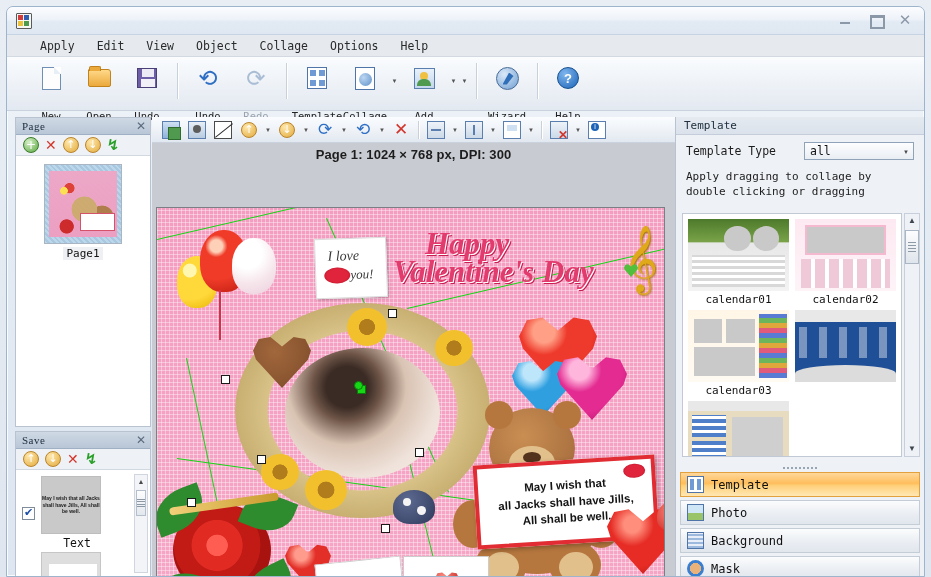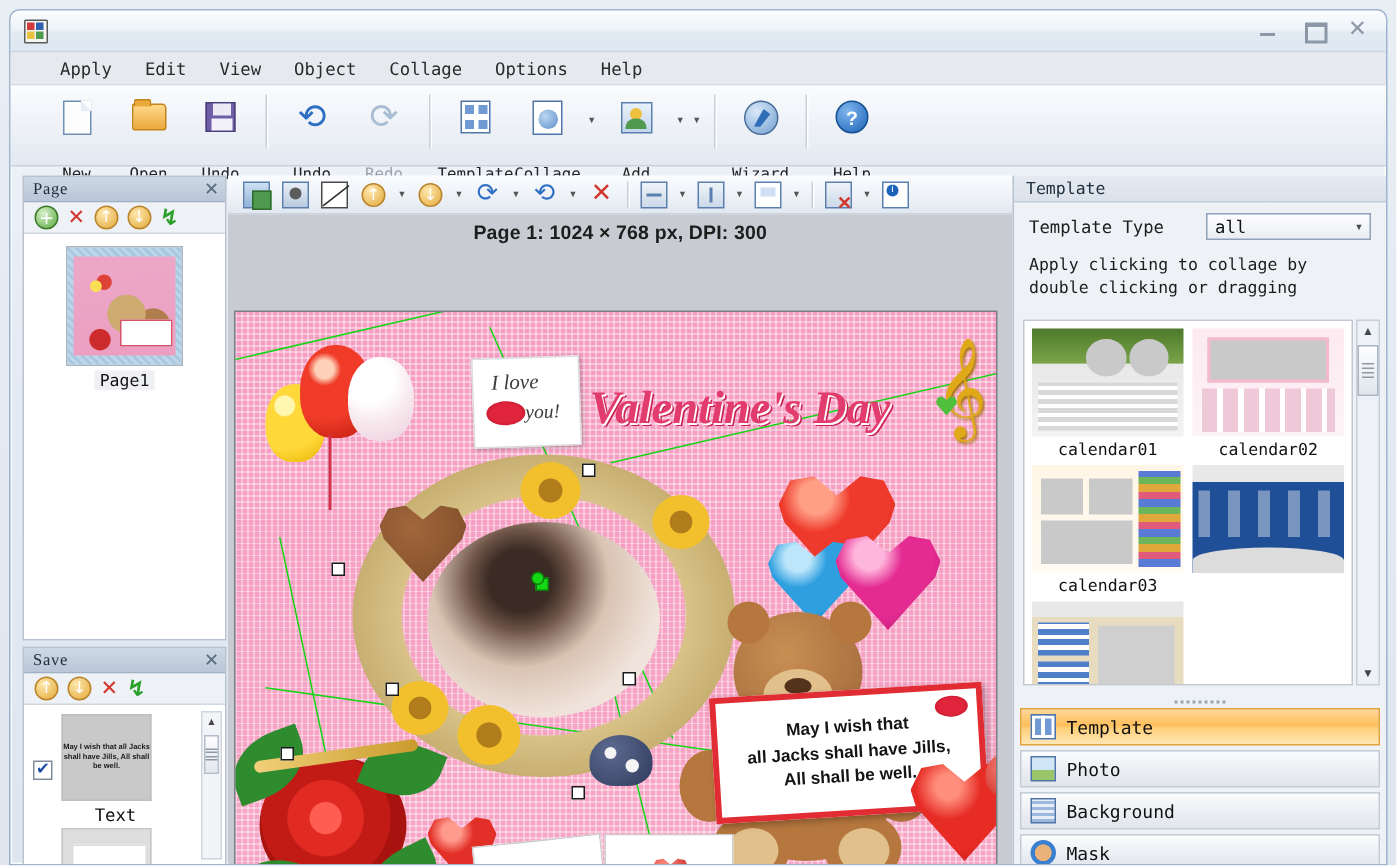--- a/index.html
+++ b/index.html
@@ -710,20 +710,21 @@
         <div style="position:absolute;left:62px;top:82px;width:2px;height:50px;background:#d0324b;"></div>
 
         <div class="rot-num" style="left:136px; top:38px;padding-left:40px;">170</div>
 
         <div class="note-card" style="left:158px; top:30px; width:72px; height:60px; transform:rotate(-2deg);">
           <div style="position:absolute;left:12px;top:9px;font-family:'Liberation Serif',serif;font-style:italic;font-size:14px;color:#3a3a3a;">I love</div>
           <div style="position:absolute;left:8px;top:28px;width:26px;height:16px;background:radial-gradient(ellipse at 50% 50%,#e0243c 0 55%,#a5101f 100%);border-radius:50% 50% 50% 50%;"></div>
           <div style="position:absolute;left:34px;top:28px;font-family:'Liberation Serif',serif;font-style:italic;font-size:13px;color:#3a3a3a;">you!</div>
         </div>
 
+        <div class="title-happy" style="left:268px; top:20px; font-size:31px;">Happy</div>
         <div class="title-happy" style="left:236px; top:48px; font-size:31px;">Valentine's Day</div>
 
         <div class="clef" style="right:6px; top:16px;">𝄞</div>
         <div style="position:absolute;right:26px;top:56px;width:14px;height:13px;background:#4fbf3c;
                     clip-path:polygon(50% 100%,5% 45%,0 28%,10% 6%,30% 2%,50% 20%,70% 2%,90% 6%,100% 28%,95% 45%);"></div>
 
         <div class="heart" style="left:362px; top:108px; width:78px; height:72px;
                     background:radial-gradient(circle at 32% 22%, #ff9f85 0 14%, #ee3a2c 30% 62%, #c01810 100%);"></div>
         <div class="heart" style="left:355px; top:152px; width:62px; height:56px;
                     background:radial-gradient(circle at 32% 22%, #bde6fb 0 14%, #2f9fe0 32% 62%, #1268a8 100%);"></div>
@@ -800,21 +801,21 @@
 
       <div class="rp-filter">
         <label>Template Type</label>
         <div class="combo">
           <span class="val">all</span>
           <span class="arw"></span>
         </div>
       </div>
 
       <div class="rp-hint">
-        <div>Apply clicking to collage by</div>
+        <div>Apply dragging to collage by</div>
         <div>double clicking or dragging</div>
       </div>
 
       <div class="tpl-grid">
         <div class="tpl-cell">
           <div class="tpl-img" style="background:linear-gradient(180deg,#4d7a2b 0%,#7aa349 32%,#e8e8e8 33%,#f3f3f3 100%);">
             <div style="position:absolute;left:36%;top:10%;width:26%;height:34%;border-radius:50%;background:#c9c9c9;"></div>
             <div style="position:absolute;left:64%;top:10%;width:26%;height:34%;border-radius:50%;background:#c9c9c9;"></div>
             <div style="position:absolute;left:4%;top:50%;right:4%;height:44%;background:repeating-linear-gradient(0deg,#d8d8d8 0 3px,#fff 3px 6px);"></div>
           </div>

